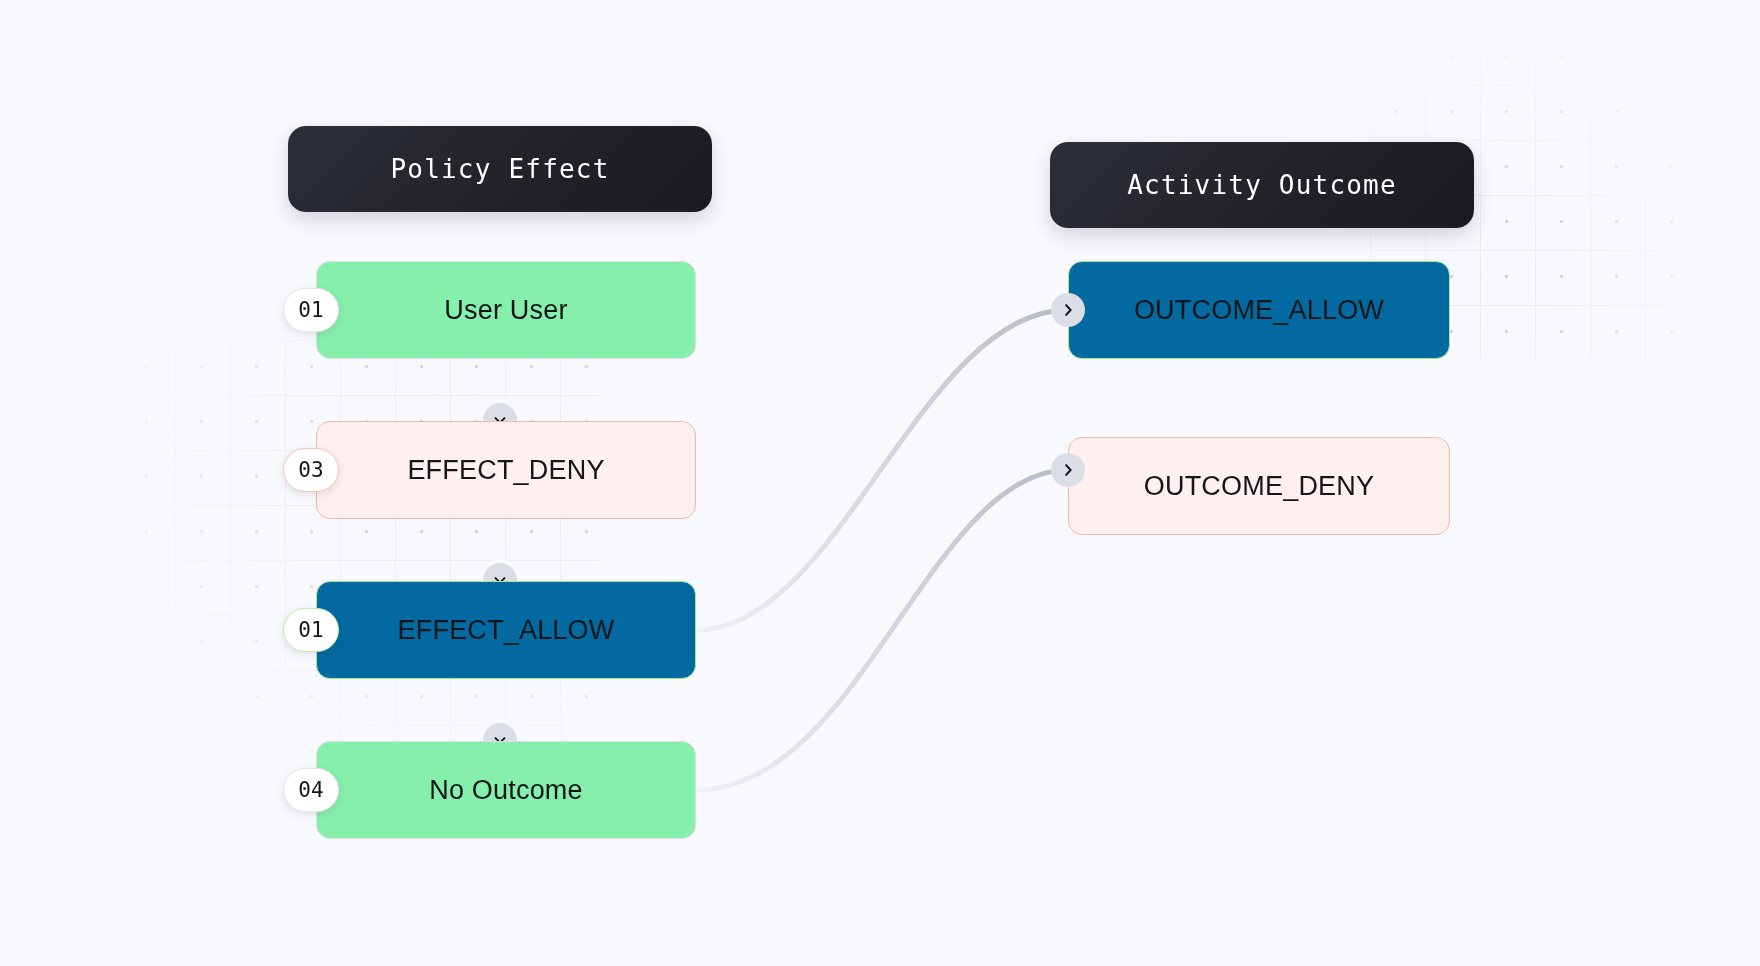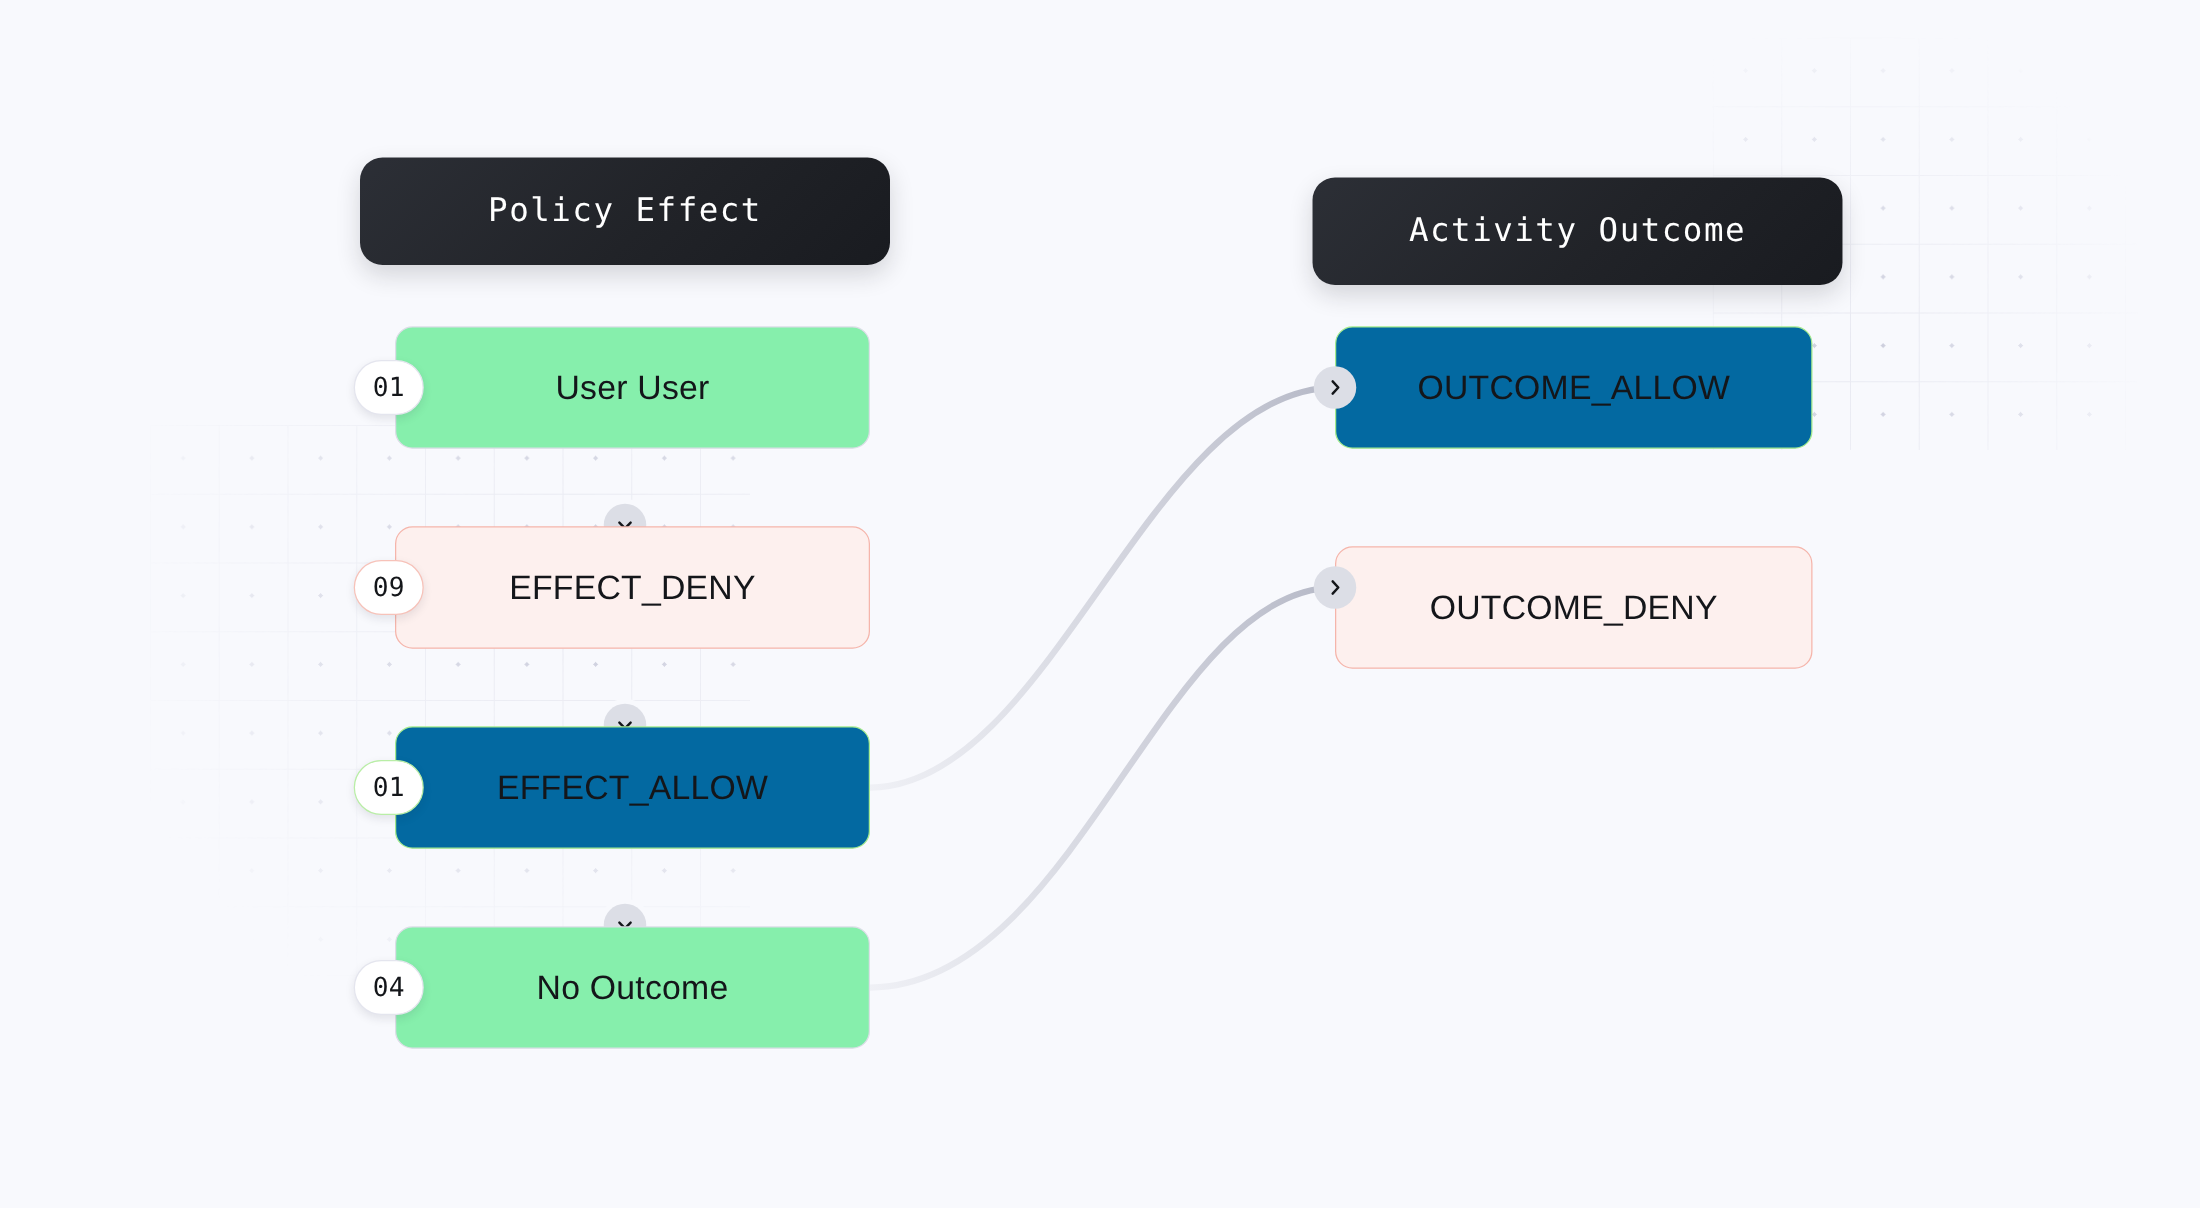--- a/index.html
+++ b/index.html
@@ -205,21 +205,21 @@
   <span class="node-label">User User</span>
 </div>
 
 <div class="step-chevron" style="left:483px; top:403px;">
   <svg width="18" height="18" viewBox="0 0 24 24">
     <path d="M6 9.5 L12 15.5 L18 9.5" fill="none" stroke="#14161a" stroke-width="2.6" stroke-linecap="round" stroke-linejoin="round"></path>
   </svg>
 </div>
 
 <div class="node deny" style="left:316px; top:421px;">
-  <span class="badge deny">09</span>
+  <span class="badge deny">03</span>
   <span class="node-label">EFFECT_DENY</span>
 </div>
 
 <div class="step-chevron" style="left:483px; top:563px;">
   <svg width="18" height="18" viewBox="0 0 24 24">
     <path d="M6 9.5 L12 15.5 L18 9.5" fill="none" stroke="#14161a" stroke-width="2.6" stroke-linecap="round" stroke-linejoin="round"></path>
   </svg>
 </div>
 
 <div class="node allow" style="left:316px; top:581px;">

